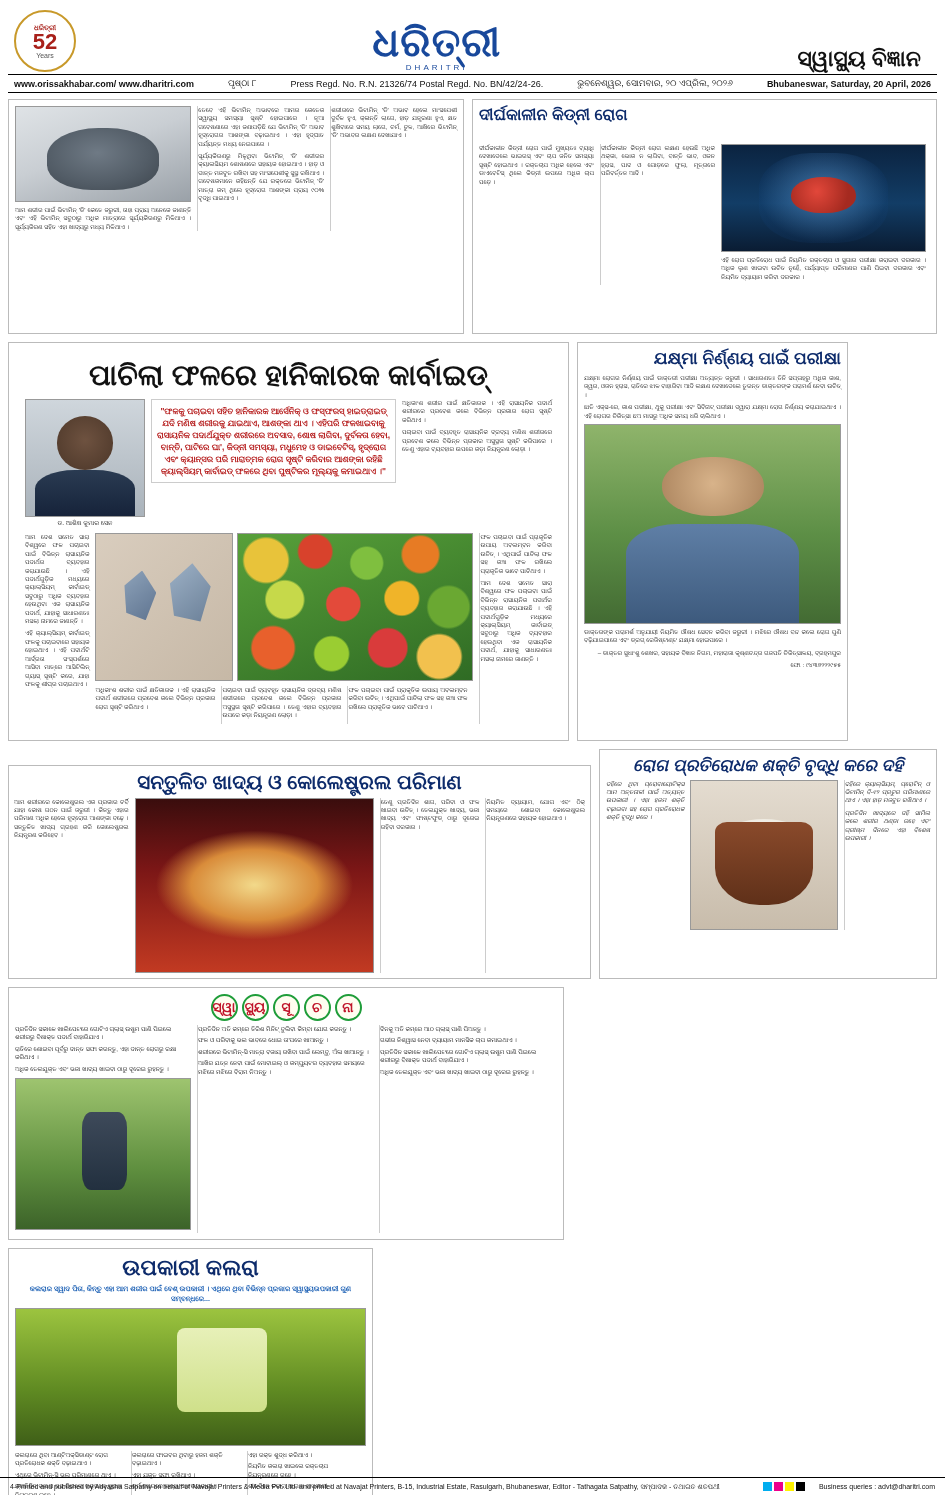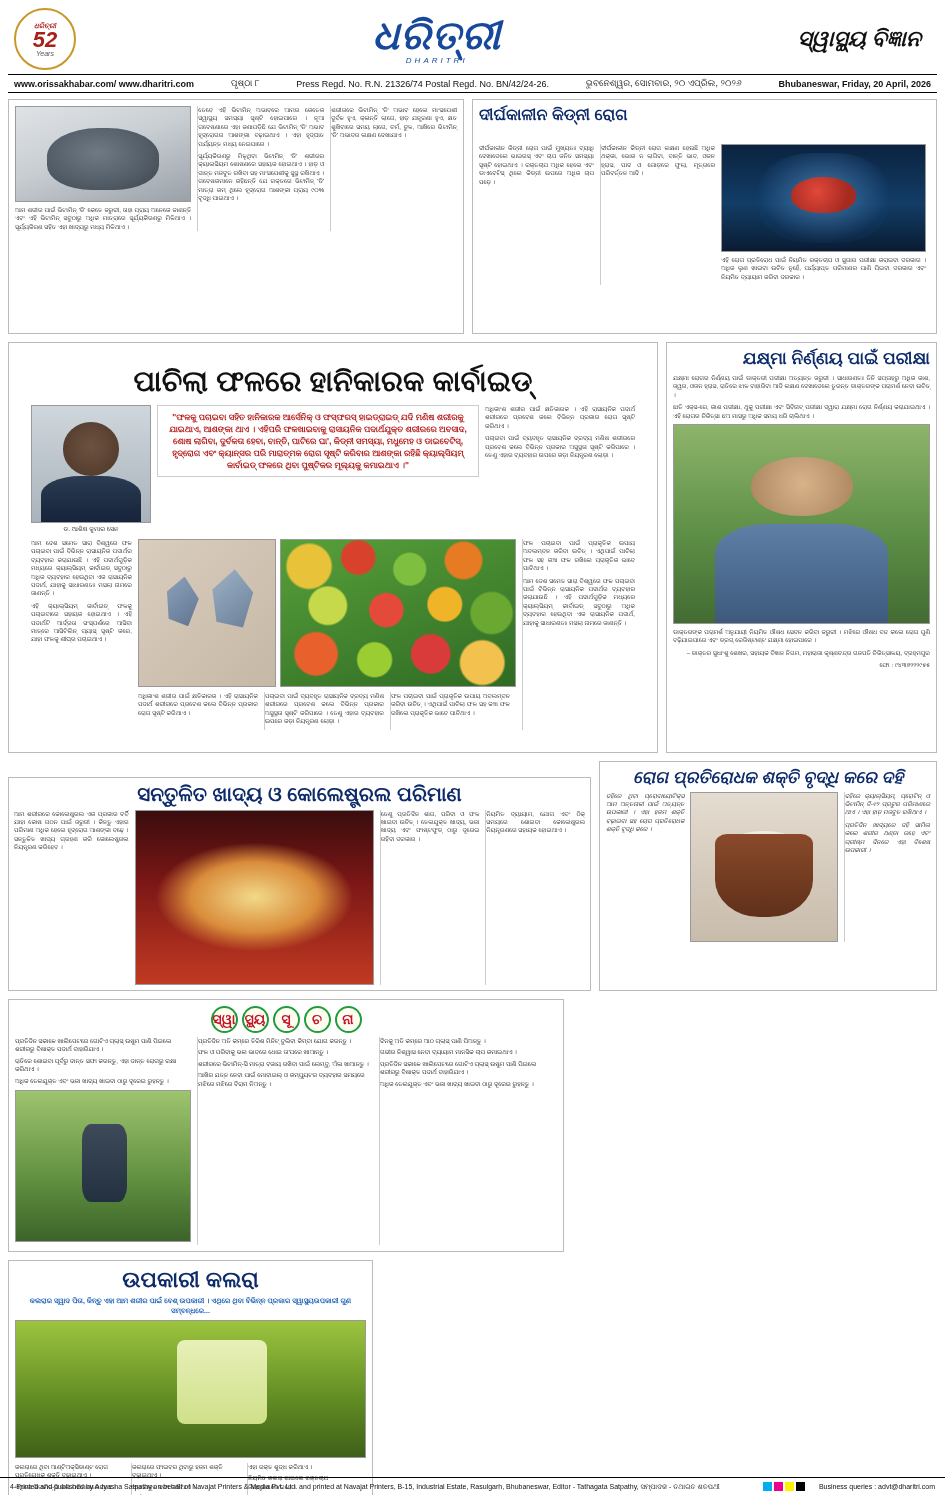--- a/index.html
+++ b/index.html
@@ -8,21 +8,21 @@
     width: 945px; height: 1495px;
     background: #ffffff;
     font-family: "Liberation Sans", sans-serif;
     color: #111;
     position: relative;
     overflow: hidden;
   }
   .page { width:945px; height:1495px; position:relative; padding:6px 8px; }
 
   
-  .masthead { display:flex; align-items:center; justify-content:space-between; height:66px; padding:0 6px;font-style:italic; }
+  .masthead { display:flex; align-items:flex-end; justify-content:space-between; height:66px; padding:0 6px; }
   .anniv { width:62px; height:62px; border-radius:50%; background:#fff; border:2px solid #c8992a;
            display:flex; flex-direction:column; align-items:center; justify-content:center; }
   .anniv .top { font-size:7px; color:#a8201a; font-weight:bold; }
   .anniv .num { font-size:22px; font-weight:bold; color:#a8201a; line-height:20px; }
   .anniv .yrs { font-size:7px; color:#555; }
   .title-wrap { text-align:center; flex:1; }
   .title-main { font-size:40px; font-weight:bold; color:#18489b; letter-spacing:1px; line-height:42px; }
   .title-sub { font-size:8px; color:#18489b; letter-spacing:3px; }
   .section-name { font-size:22px; font-weight:bold; color:#111; padding-right:10px; }
 
@@ -93,21 +93,21 @@
      background:radial-gradient(ellipse at 50% 50%,#fdfcf8 0%,#e9e4d8 100%);border-radius:50%;}
   .ph-gym{background:linear-gradient(180deg,#9ec46f 0%,#5f8f3f 60%,#3c6329 100%);}
   .ph-gym:after{content:"";position:absolute;left:38%;top:22%;width:26%;height:52%;
      background:linear-gradient(180deg,#3e4a5a,#22303f);border-radius:20%;}
   .ph-karela{background:linear-gradient(180deg,#9cc43f 0%,#5f8a22 60%,#3f5f18 100%);}
   .ph-karela:after{content:"";position:absolute;left:46%;top:14%;width:26%;height:62%;
      background:linear-gradient(180deg,#e7f0b8,#cfe08a);border-radius:8px;}
 
   
   .feature { margin-top:8px; display:flex; gap:8px; }
-  .feature-left { width:650px; border:1px solid #bbb; padding:22px; }
+  .feature-left { width:561px; border:1px solid #bbb; padding:16px; }
   .feature-right { width:271px; border:1px solid #bbb; padding:6px; }
   .feature-head { font-size:29px; font-weight:bold; color:#111; text-align:center; letter-spacing:0px; }
   .quote { border:1px solid #ccc; padding:5px; font-size:8.4px; line-height:12px; color:#b51b1b;
            font-weight:bold; text-align:center; }
   .author-cap { font-size:6.4px; text-align:center; color:#222; margin-top:2px; }
   .right-head { font-size:17px; font-weight:bold; color:#0d2b6b; text-align:right; }
 
   
   .mid-row { display:flex; gap:8px; margin-top:8px; }
   .mid-a { width:583px; border:1px solid #bbb; padding:5px;margin-top:16px; }
@@ -152,21 +152,21 @@
       <div class="title-sub">DHARITRI</div>
     </div>
     <div class="section-name">ସ୍ୱାସ୍ଥ୍ୟ ବିଜ୍ଞାନ</div>
   </div>
 
   <div class="infobar">
     <span class="b">www.orissakhabar.com/ www.dharitri.com</span>
     <span>ପୃଷ୍ଠା ୮</span>
     <span>Press Regd. No. R.N. 21326/74 Postal Regd. No. BN/42/24-26.</span>
     <span>ଭୁବନେଶ୍ୱର, ସୋମବାର, ୨୦ ଏପ୍ରିଲ, ୨୦୨୬</span>
-    <span class="b">Bhubaneswar, Friday, 20 April,  2026</span>
+    <span class="b">Bhubaneswar, Saturday, 20 April,  2026</span>
   </div>
 
   <div class="top-row">
 
     <div class="story-a">
       <div class="body-2col">
         <div style="width:178px;">
           <div class="imgbox ph ph-chest" style="height:96px;"></div>
           <div class="col-text" style="margin-top:4px;">ଆମ ଶରୀର ପାଇଁ ଭିଟାମିନ୍ 'ଡି' କେତେ ଜରୁରୀ, ତାହା ପ୍ରାୟ ଅନେକେ ଜାଣନ୍ତି ଏବଂ ଏହି ଭିଟାମିନ୍ ସବୁଠାରୁ ଅଧିକ ମାତ୍ରାରେ ସୂର୍ଯ୍ୟକିରଣରୁ ମିଳିଥାଏ । ସୂର୍ଯ୍ୟକିରଣ ସହିତ ଏହା ଖାଦ୍ୟରୁ ମଧ୍ୟ ମିଳିଥାଏ ।</div>
         </div>

